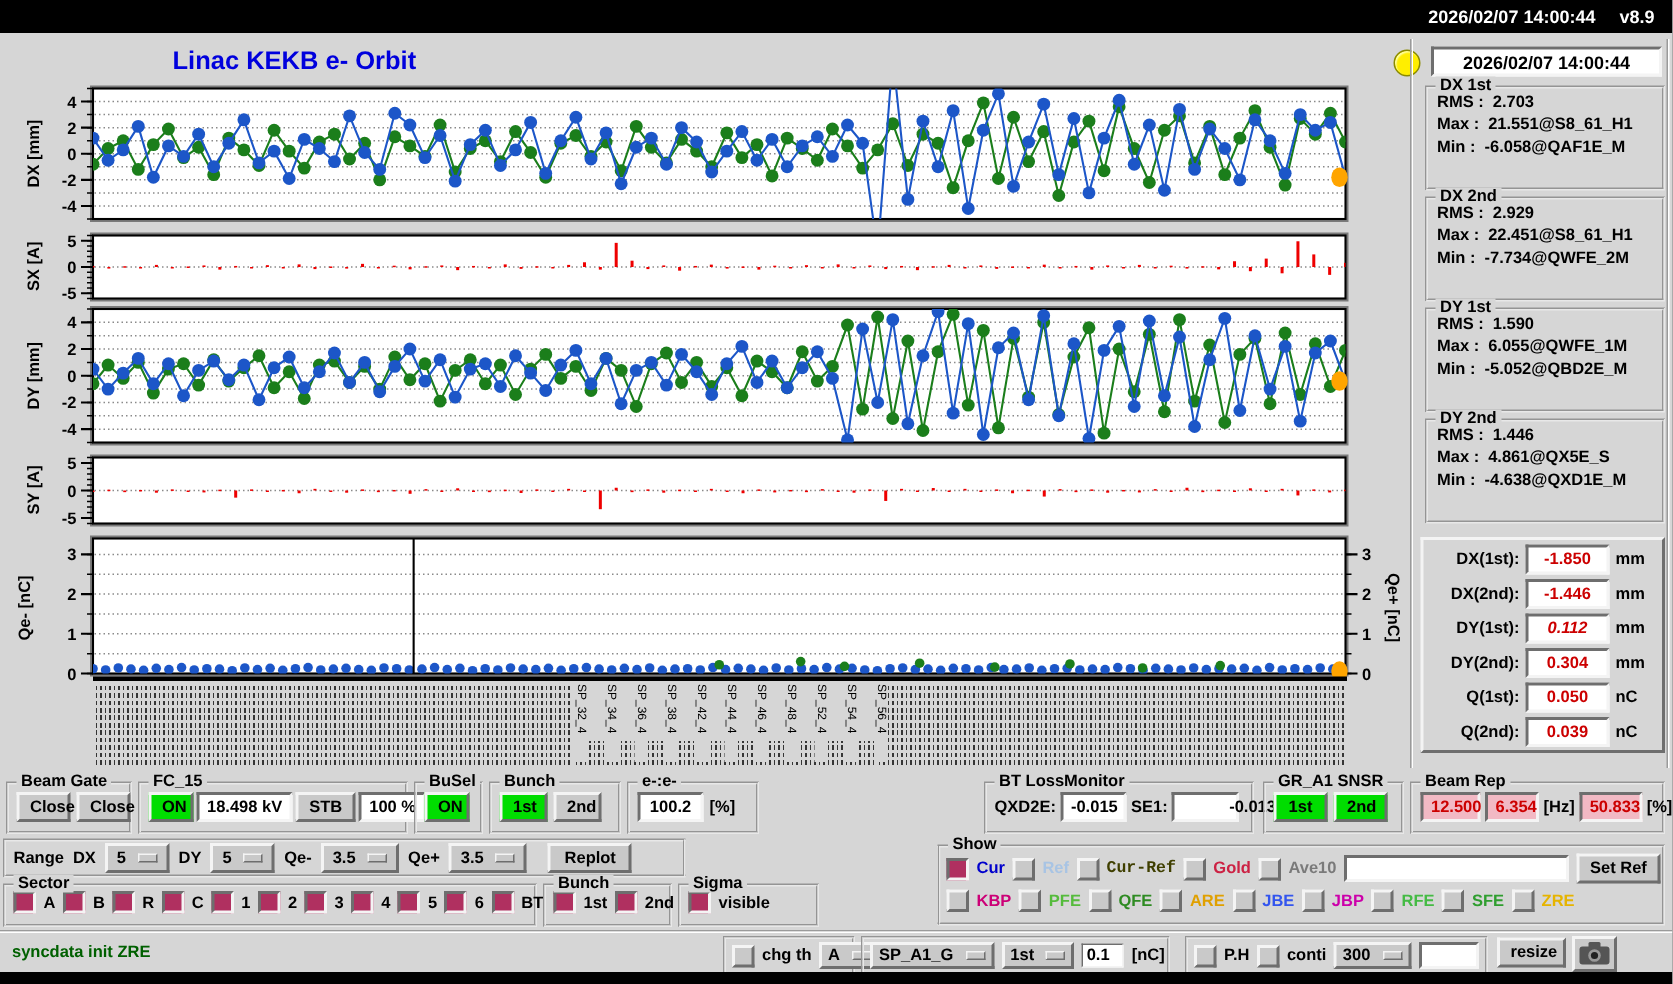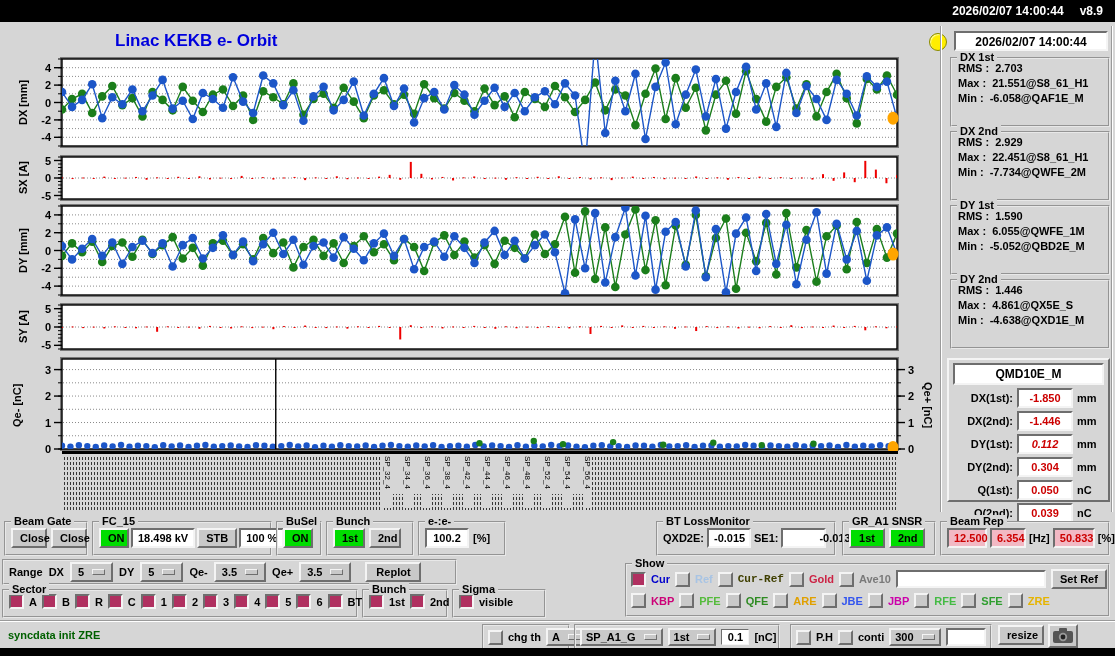--- a/index.html
+++ b/index.html
@@ -7,21 +7,21 @@
        font-family:"Liberation Sans","DejaVu Sans",sans-serif;font-weight:bold;color:#000;}
   .topbar{position:absolute;left:0;top:0;width:1115px;height:22px;background:#000;color:#fff;
           font-size:12px;display:flex;justify-content:flex-end;align-items:center;gap:16px;
           padding-right:12px;box-sizing:border-box;}
   .bottombar{position:absolute;left:0;top:648px;width:1115px;height:8px;background:#000;}
   .t{position:absolute;font-size:11px;white-space:nowrap;}
   .title{position:absolute;left:115px;top:31px;font-size:17px;color:#0000dd;}
   .lamp{position:absolute;left:929px;top:33px;width:16px;height:16px;border-radius:50%;
         background:#ffee00;border:1px solid #8a8a00;box-shadow:inset 1px 1px 1px #ffffa0;}
   .fld{background:#fff;border:2px solid;border-color:#6e6e6e #f4f4f4 #f4f4f4 #6e6e6e;
-       font:bold 11px "Liberation Sans",sans-serif;padding:2px 5px;white-space:nowrap;box-sizing:border-box;text-align:center;}
+       font:bold 11px "Liberation Sans",sans-serif;padding:2px 5px;white-space:nowrap;box-sizing:border-box;}
   .fld.red{color:#cc0000;text-align:center;}
   .fld.pink{background:#f2b9c4;color:#cc0000;text-align:center;}
   input.fld{outline:none;}
   .btn{background:#c9c9c9;border:2px solid;border-color:#f4f4f4 #6e6e6e #6e6e6e #f4f4f4;
        font:bold 11px "Liberation Sans",sans-serif;padding:2px 7px;white-space:nowrap;text-align:center;box-sizing:border-box;}
   .btn.green{background:#00dd00;}
   .opt{display:flex;align-items:center;background:#c9c9c9;border:2px solid;
        border-color:#f4f4f4 #6e6e6e #6e6e6e #f4f4f4;font:bold 11px "Liberation Sans",sans-serif;
        padding:2px 6px;white-space:nowrap;}
   .opt .menubar{width:11px;height:4px;background:#c9c9c9;border:1px solid;
@@ -942,21 +942,20 @@
         <span>Max :</span>
         <span>4.861@QX5E_S</span>
       </div>
     <div class="statbox-line">
         <span>Min :</span>
         <span>-4.638@QXD1E_M</span>
       </div>
   </div>
 
   <div style="position:absolute;left:947px;top:358px;width:163px;height:144px;border:2px solid;border-color:#f4f4f4 #6e6e6e #6e6e6e #f4f4f4;box-sizing:border-box;">
-    <div class="fld" style="margin:3px 4px;text-align:center;font-size:12px;">QMD10E_M</div>
     <div class="qmdrow">
         <span class="qmdlab">DX(1st):</span>
         <span class="fld red" style="width:56px;">-1.850</span>
         <span class="lbl">mm</span>
       </div>
     <div class="qmdrow">
         <span class="qmdlab">DX(2nd):</span>
         <span class="fld red" style="width:56px;">-1.446</span>
         <span class="lbl">mm</span>
       </div>

